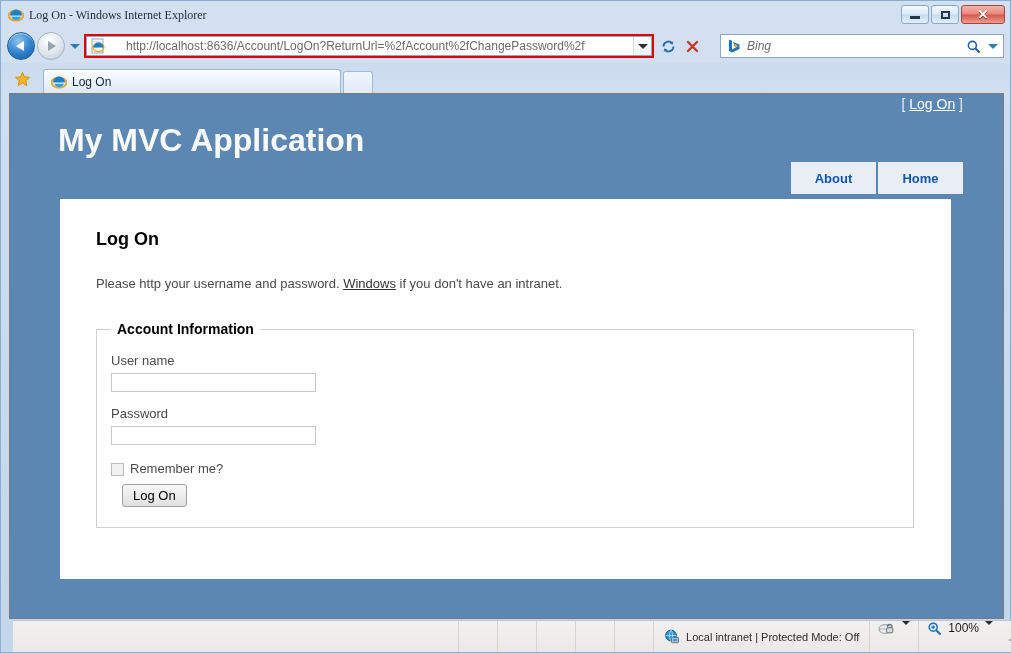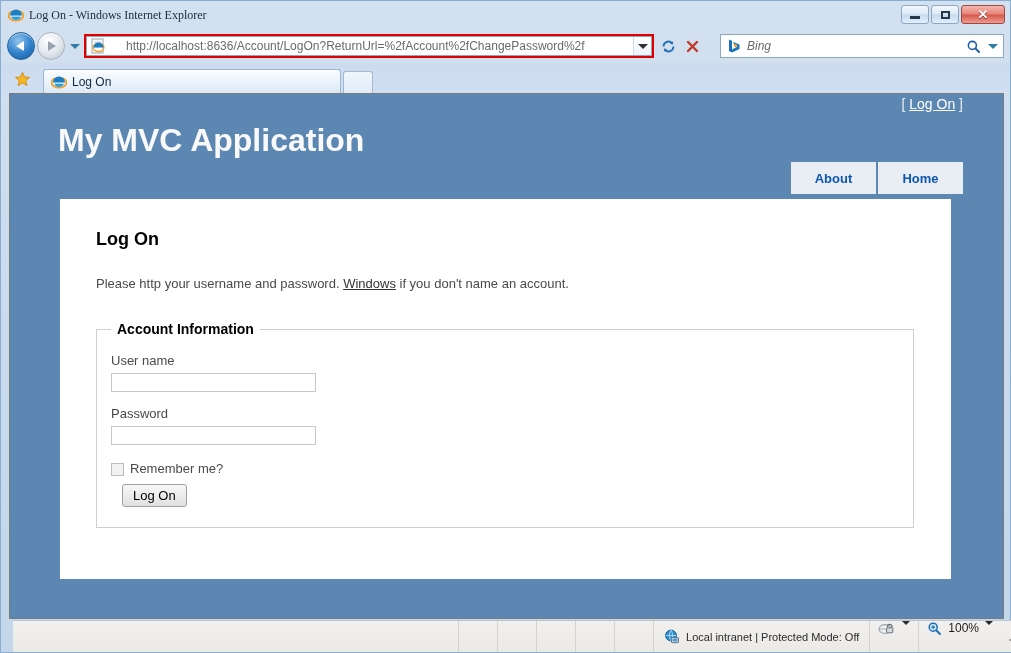--- a/index.html
+++ b/index.html
@@ -623,21 +623,21 @@
 
         <div class="menucontainer">
           <a class="menu-item" href="#">About</a>
           <a class="menu-item" href="#">Home</a>
         </div>
       </div>
 
       <div class="main-panel">
         <h2 class="page-h2">Log On</h2>
 
-        <p class="intro-text"><span>Please http your username and password. </span><a href="#">Windows</a><span> if you don't name an account.</span></p>
+        <p class="intro-text"><span>Please http your username and password. </span><a href="#">Windows</a><span> if you don't have an intranet.</span></p>
 
         <fieldset class="account-fieldset">
           <legend>Account Information</legend>
 
           <label class="field-label">User name</label>
           <input class="text-input" type="text" value="" style="">
 
           <label class="field-label">Password</label>
           <input class="text-input" type="password" value="" style="">
 

